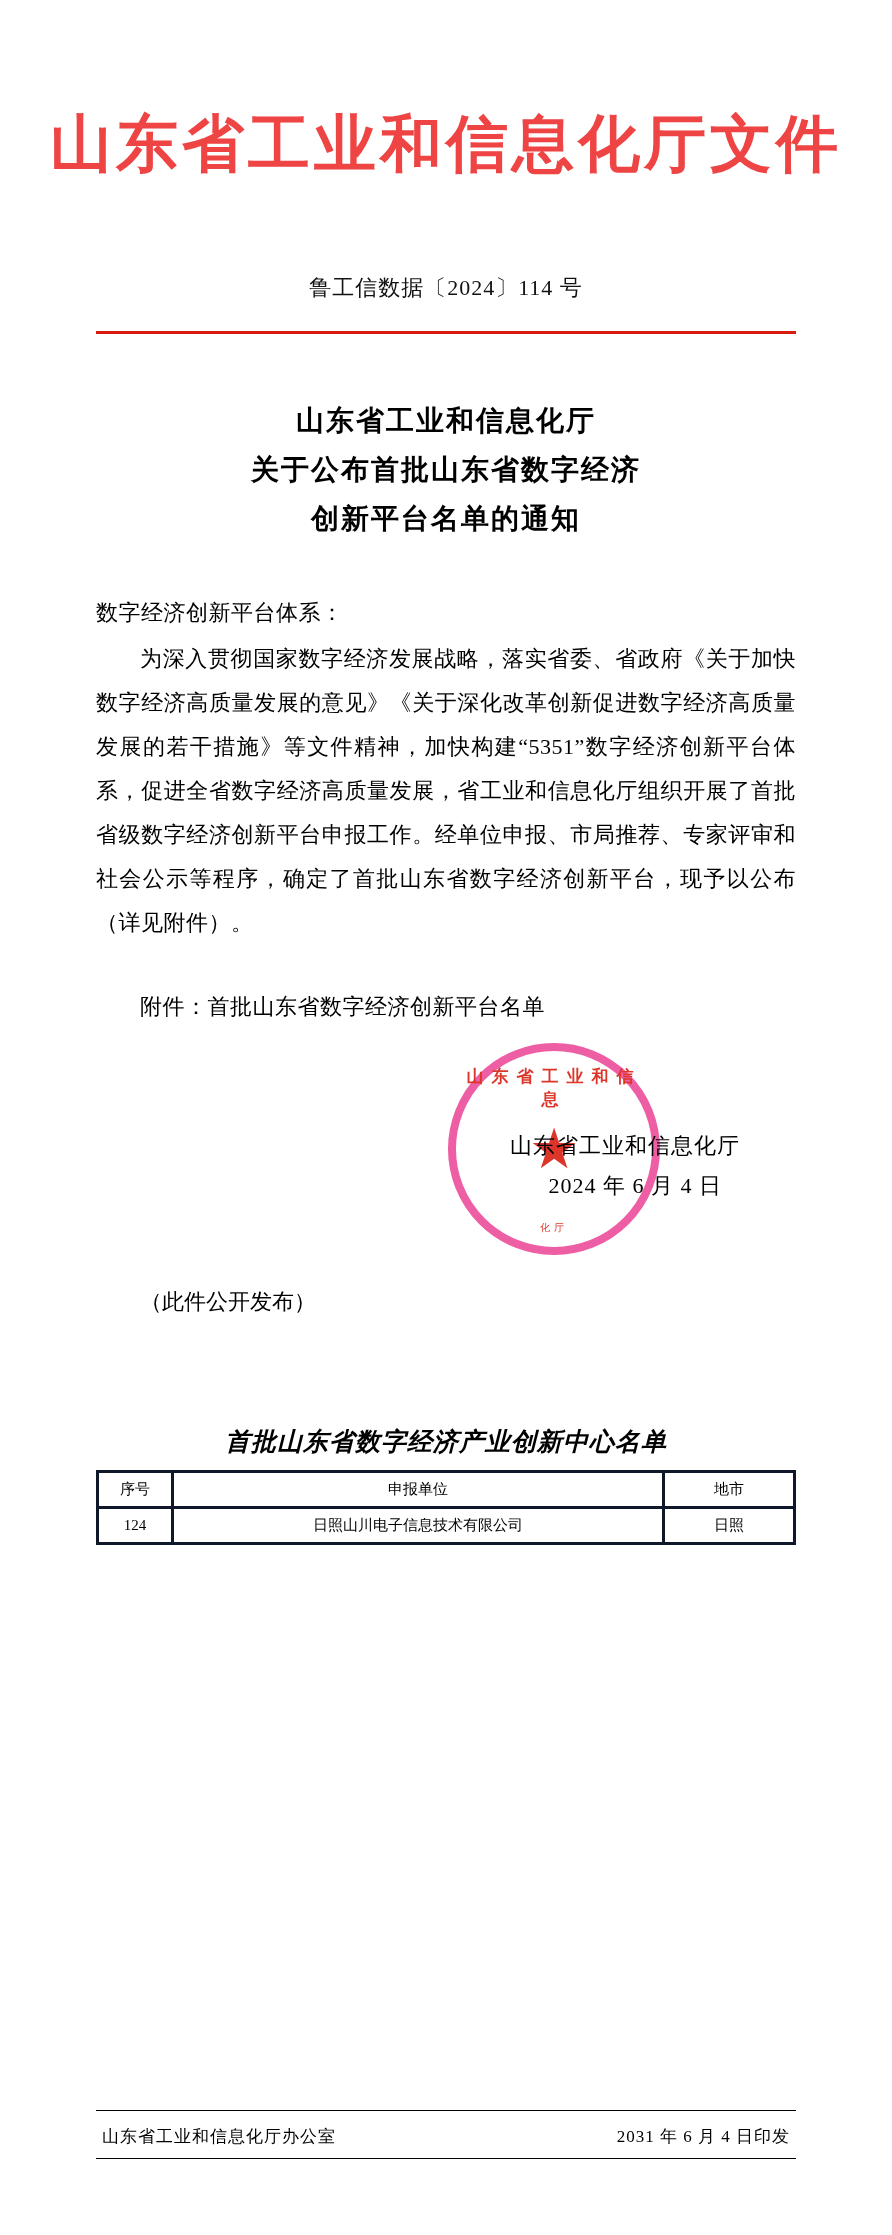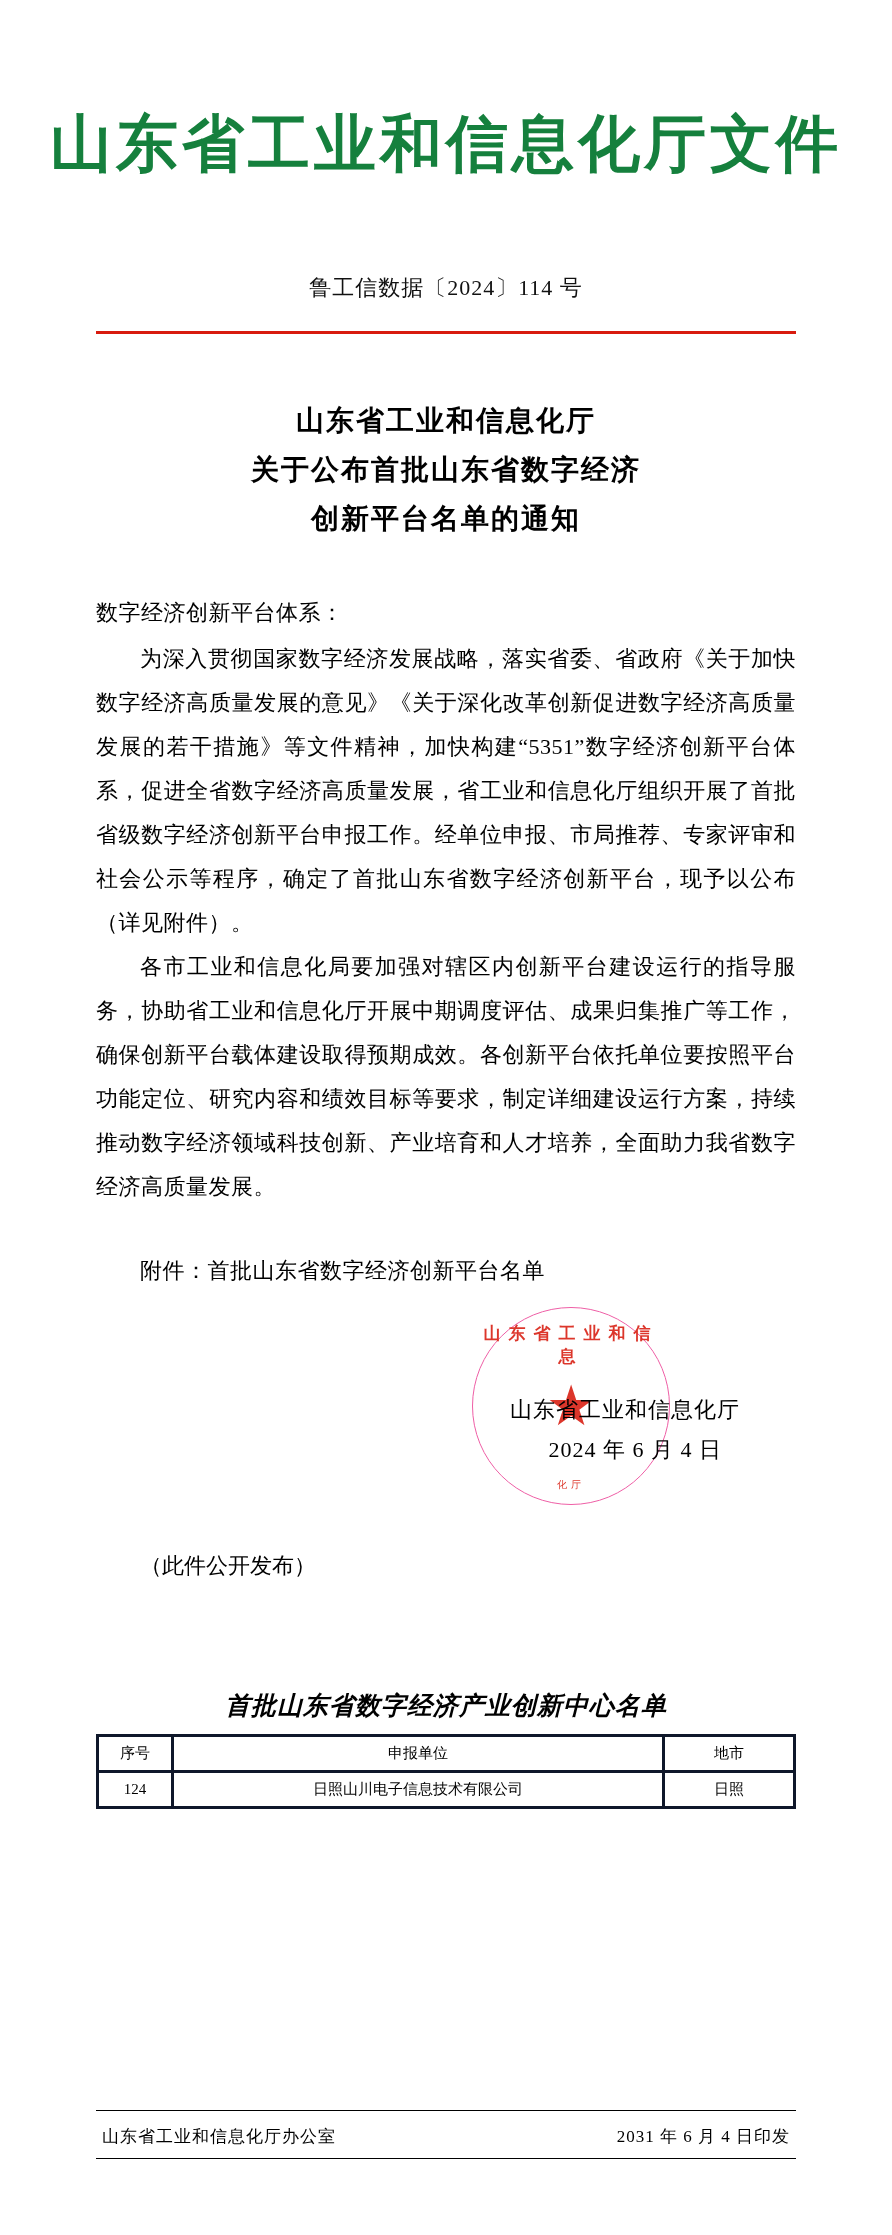--- a/index.html
+++ b/index.html
@@ -22,21 +22,21 @@
     background: #fff;
     box-sizing: border-box;
   }
 
   
   .masthead {
     text-align: center;
     padding-top: 110px;
   }
   .masthead-title {
-    color: #15803d;
+    color: #ef4444;
     font-family: "Liberation Serif", "DejaVu Serif", serif;
     font-weight: bold;
     font-size: 62px;
     letter-spacing: 4px;
     line-height: 1.1;
     white-space: nowrap;
   }
 
   .doc-number {
     text-align: center;
@@ -90,25 +90,25 @@
 
   
   .sign-area {
     position: relative;
     width: 700px;
     margin: 24px auto 0 auto;
     height: 180px;
   }
   .seal {
     position: absolute;
-    left: 376px;
+    left: 352px;
     top: -10px;
     width: 196px;
     height: 196px;
-    border: 1px solid #ec4899;
+    border: 8px solid #ec4899;
     border-radius: 50%;
     opacity: 0.88;
   }
   .seal-star {
     position: absolute;
     left: 50%;
     top: 50%;
     transform: translate(-50%, -50%);
     font-size: 56px;
     color: #d81b0e;
@@ -223,21 +223,20 @@
 
   <div class="title-block">
     <div>山东省工业和信息化厅</div>
     <div>关于公布首批山东省数字经济</div>
     <div>创新平台名单的通知</div>
   </div>
 
   <div class="body-wrap">
     <div class="salutation">数字经济创新平台体系：</div>
     <p class="para">为深入贯彻国家数字经济发展战略，落实省委、省政府《关于加快数字经济高质量发展的意见》《关于深化改革创新促进数字经济高质量发展的若干措施》等文件精神，加快构建“5351”数字经济创新平台体系，促进全省数字经济高质量发展，省工业和信息化厅组织开展了首批省级数字经济创新平台申报工作。经单位申报、市局推荐、专家评审和社会公示等程序，确定了首批山东省数字经济创新平台，现予以公布（详见附件）。</p>
-    <p class="para">各市工业和信息化局要加强对辖区内创新平台建设运行的指导服务，协助省工业和信息化厅开展中期调度评估、成果归集推广等工作，确保创新平台载体建设取得预期成效。各创新平台依托单位要按照平台功能定位、研究内容和绩效目标等要求，制定详细建设运行方案，持续推动数字经济领域科技创新、产业培育和人才培养，全面助力我省数字经济高质量发展。</p>
     <div class="attachment-line">附件：首批山东省数字经济创新平台名单</div>
   </div>
 
   <div class="sign-area">
     <div class="seal">
       <div class="seal-text">山东省工业和信息</div>
       <div class="seal-star">★</div>
       <div class="seal-text-bottom">化厅</div>
     </div>
     <div class="signer">山东省工业和信息化厅</div>

